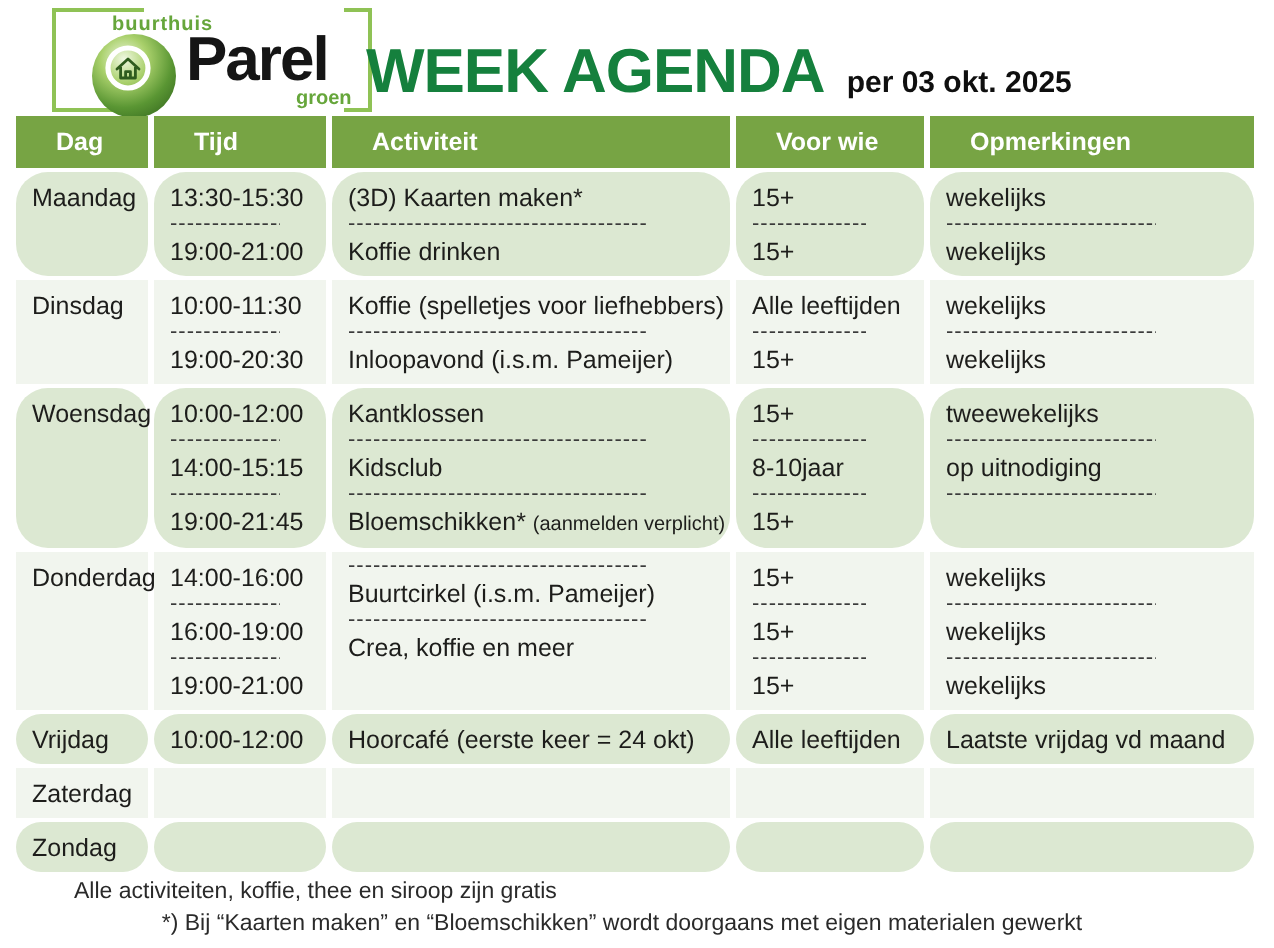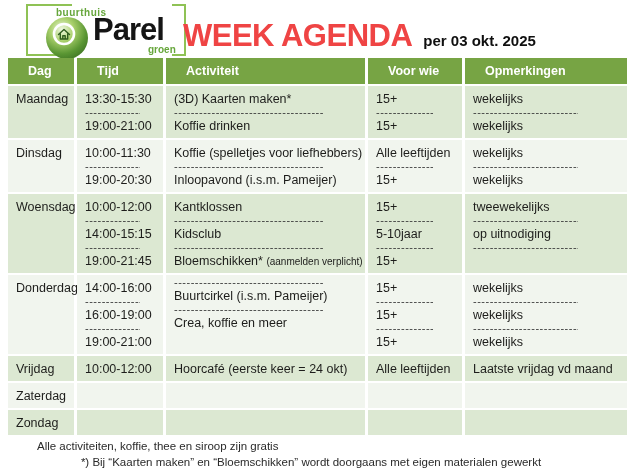--- a/index.html
+++ b/index.html
@@ -26,32 +26,32 @@
     border:2px solid var(--logo-green);border-left:none;}
   .logo-top{position:absolute;left:30px;top:3px;font-size:10px;font-weight:bold;
     color:var(--logo-text-green);letter-spacing:0.5px;}
   .pearl{position:absolute;left:19px;top:12px;}
   .logo-name{position:absolute;left:67px;top:8px;font-size:31px;font-weight:bold;
     color:#151515;letter-spacing:-1px;}
   .logo-sub{position:absolute;left:122px;top:40px;font-size:10px;font-weight:bold;
     color:var(--logo-text-green);}
 
   .title-row{position:absolute;left:183px;top:18px;display:flex;align-items:baseline;gap:11px;white-space:nowrap;}
-  .title-main{font-size:31px;font-weight:bold;letter-spacing:-0.5px;color:#ef4444;}
+  .title-main{font-size:31px;font-weight:bold;letter-spacing:-0.5px;color:#15803d;}
   .title-date{font-size:15px;font-weight:bold;color:#0f0f0f;}
 
   
   .agenda-table{position:absolute;left:8px;top:58px;width:622px;}
   .grid-row{display:grid;grid-template-columns:66px 86px 199px 94px 162px;column-gap:3px;}
   .header-row{margin-bottom:2px;}
   .header-cell{background:var(--header-green);color:#ffffff;font-weight:bold;
     font-size:12.5px;height:26px;line-height:26px;padding-left:20px;white-space:nowrap;}
   .day-row{margin-bottom:2px;min-height:25px;}
   .cell{padding:4px 2px 2px 8px;min-height:19px;}
-  .band-green > .cell{background:var(--band-green);}
+  .band-green > .cell{background:var(--band-green);border-radius:16px;}
   .band-light > .cell{background:var(--band-light);}
   .entry{font-size:12.5px;line-height:19px;color:var(--text-dark);white-space:nowrap;}
   .small-note{font-size:10px;}
   .dashes{height:8px;line-height:7px;font-size:11px;color:#3a3a3a;
     overflow:hidden;white-space:nowrap;letter-spacing:0.5px;}
   .sep-time{width:55px;}
   .sep-activity{width:150px;}
   .sep-who{width:57px;}
   .sep-note{width:105px;}
 
@@ -157,21 +157,21 @@
         <div class="cell">
           <div class="entry">Kantklossen</div>
           <div class="dashes sep-activity">------------------------------------------------------------------------</div>
           <div class="entry">Kidsclub</div>
           <div class="dashes sep-activity">------------------------------------------------------------------------</div>
           <div class="entry">Bloemschikken* <span class="small-note">(aanmelden verplicht)</span></div>
         </div>
         <div class="cell">
           <div class="entry">15+</div>
           <div class="dashes sep-who">------------------------------------------------------------------------</div>
-          <div class="entry">5-10jaar</div>
+          <div class="entry">8-10jaar</div>
           <div class="dashes sep-who">------------------------------------------------------------------------</div>
           <div class="entry">15+</div>
         </div>
         <div class="cell">
           <div class="entry">tweewekelijks</div>
           <div class="dashes sep-note">------------------------------------------------------------------------</div>
           <div class="entry">op uitnodiging</div>
           <div class="dashes sep-note">------------------------------------------------------------------------</div>
         </div>
       </div>

